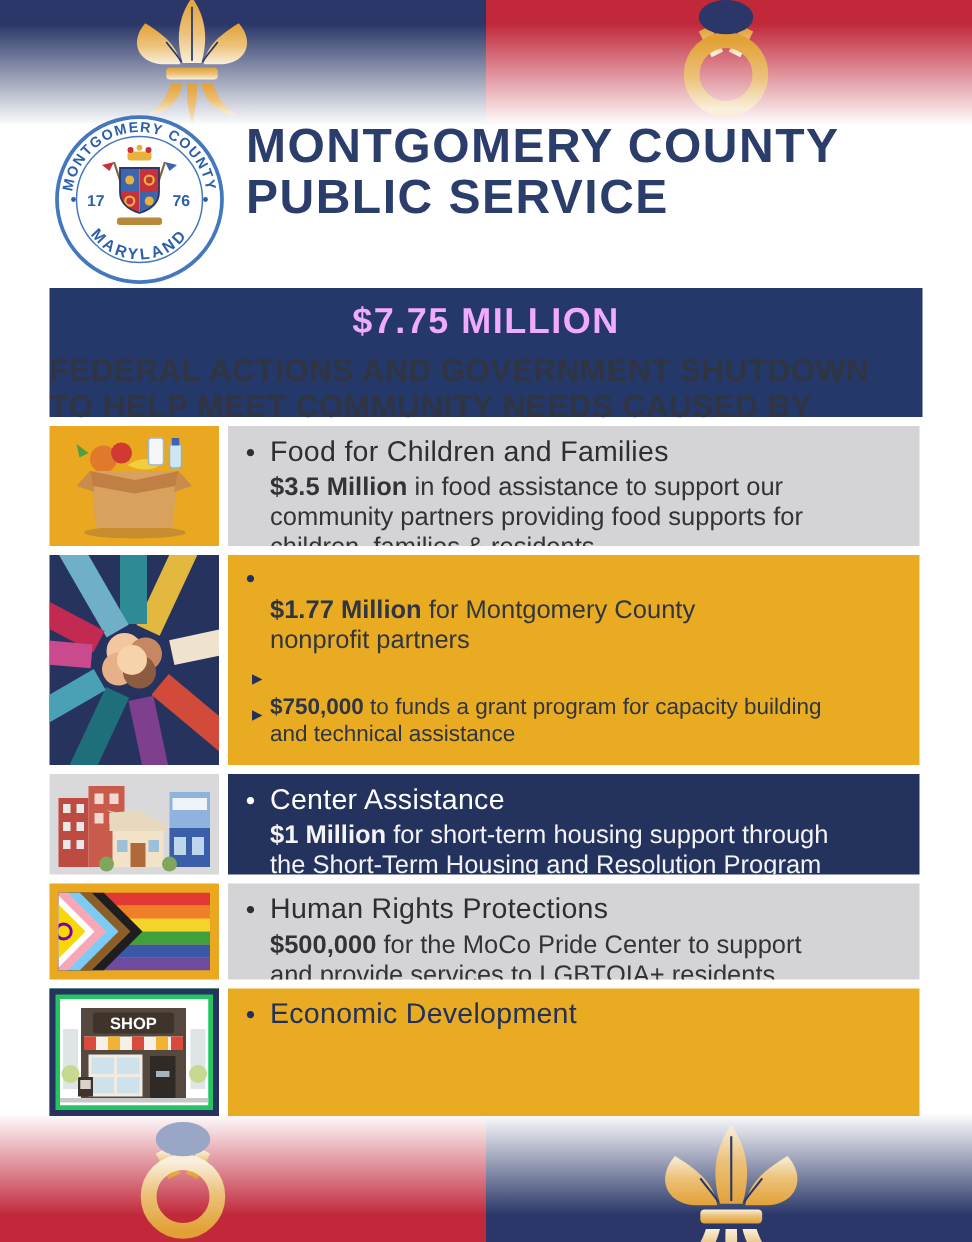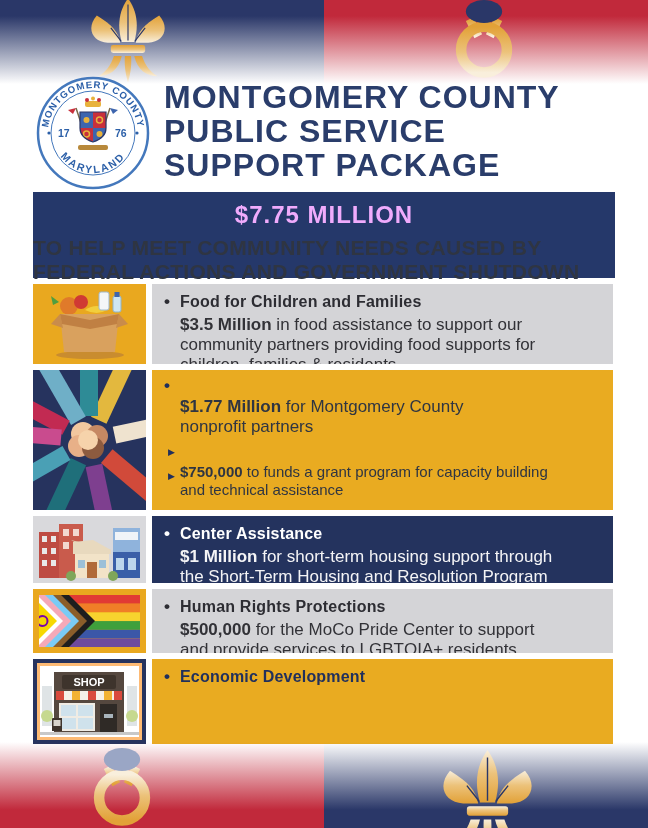--- a/index.html
+++ b/index.html
@@ -36,28 +36,28 @@
   .sections{position:absolute;left:33px;top:284px;width:580px;display:flex;
             flex-direction:column;gap:6px;}
   .row{display:flex;gap:6px;}
   .r1{height:80px;} .r2{height:140px;} .r3{height:67px;} .r4{height:64px;} .r5{height:85px;}
   .tile{flex:0 0 113px;overflow:hidden;position:relative;}
   .tile svg{display:block;width:100%;height:100%;}
   .tile-gold{background:#e9a81f;}
   .tile-navy{background:#26335e;}
   .tile-gray{background:#d9d9dc;}
   .tile-gold-border{background:#e9a81f;padding:6px;box-sizing:border-box;}
-  .tile-navy-border{background:#fdba74;border:4px solid #26335e;box-sizing:border-box;padding:3px;}
+  .tile-navy-border{background:#22c55e;border:4px solid #26335e;box-sizing:border-box;padding:3px;}
   .panel{flex:1;padding:6px 10px 0 12px;box-sizing:border-box;overflow:hidden;}
   .panel-gray{background:#d4d4d7;color:#323237;}
   .panel-gold{background:#e9ab21;color:#2f3542;}
   .panel-navy{background:#24335e;color:#f4f4f6;}
   .head{display:flex;align-items:baseline;}
   .head .bullet{flex:0 0 16px;font-size:17px;font-weight:700;}
-  .head h2{margin:0;font-size:16px;line-height:24px;font-weight:700;letter-spacing:0.2px;white-space:nowrap;text-align:right;}
+  .head h2{margin:0;font-size:19px;line-height:24px;font-weight:400;letter-spacing:0.2px;white-space:nowrap;text-align:right;}
   .panel-gray .head{color:#2d2d33;}
   .panel-gold .head{color:#21305c;}
   .panel-navy .head{color:#ffffff;}
   .panel-gray h2{color:#2d2d33;}
   .panel-gold h2{color:#21305c;}
   .panel-navy h2{color:#ffffff;}
   .body{margin:1px 0 0 16px;font-size:17px;line-height:20px;white-space:pre-line;}
   .body strong{font-weight:700;}
   .subs{margin:2px 0 0 4px;}
   .sub{display:flex;font-size:15px;line-height:18px;margin-top:2px;color:#2f3542;}
@@ -144,27 +144,26 @@
       <circle cx="50.5" cy="58" r="3" fill="none" stroke="#e8b23c" stroke-width="1.5"></circle>
       <circle cx="63.5" cy="58" r="3" fill="#e8b23c"></circle>
     </g>
     <path d="M44,36 h26 v16 q0,10 -13,14 q-13,-4 -13,-14 Z" fill="none" stroke="#2a3768" stroke-width="1.2"></path>
     <rect x="42" y="69" width="30" height="5" rx="2" fill="#b8893b"></rect>
   </svg>
 
   <div class="title">
     <div>MONTGOMERY COUNTY</div>
     <div>PUBLIC SERVICE</div>
-    <div>SUPPORT PACKAGE</div>
   </div>
 
   <div class="banner">
     <div class="amount">$7.75 MILLION</div>
+    <div class="sub">FEDERAL ACTIONS AND GOVERNMENT SHUTDOWN</div>
     <div class="sub">TO HELP MEET COMMUNITY NEEDS CAUSED BY</div>
-    <div class="sub">FEDERAL ACTIONS AND GOVERNMENT SHUTDOWN</div>
   </div>
 
   <div class="sections">
 
     <section class="row r1">
       <div class="tile tile-gold">
         <svg viewBox="0 0 113 80">
           <ellipse cx="57" cy="71" rx="34" ry="4" fill="#c98c2f"></ellipse>
           <circle cx="36" cy="22" r="9" fill="#e07a2a"></circle>
           <path d="M26,18 l-8,-6 2,9 Z" fill="#4f9e3f"></path>

